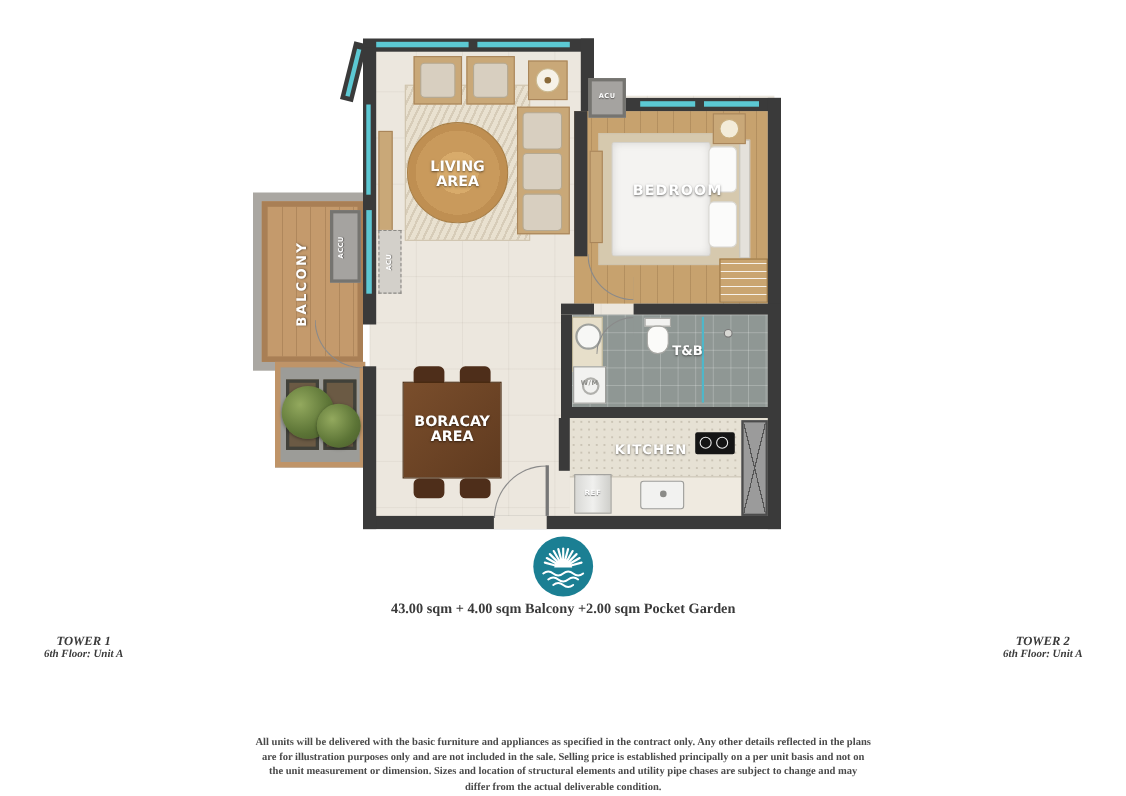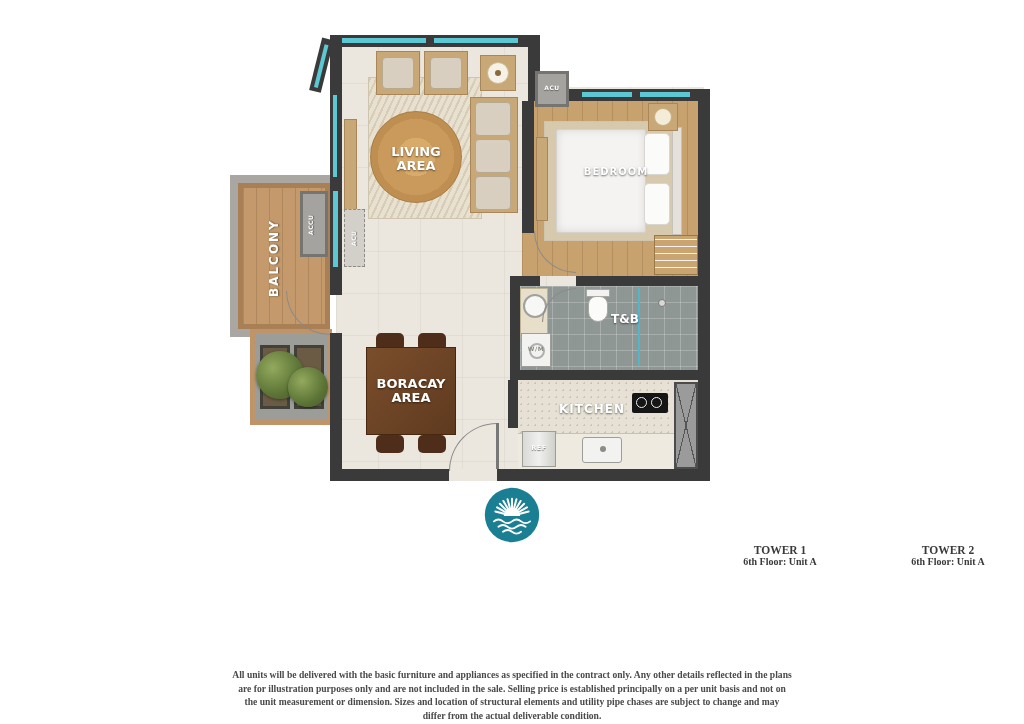--- a/index.html
+++ b/index.html
@@ -87,21 +87,21 @@
   .lbl.vert{writing-mode:vertical-rl;transform:rotate(180deg);letter-spacing:2px;}
   .lbl.tiny{font-size:6px;letter-spacing:.5px;text-shadow:0 1px 1px rgba(0,0,0,.45);}
 
   
   #brand{position:absolute;left:0;top:486px;width:1024px;text-align:center;}
   #logo{display:block;margin:0 auto;}
   .brand-name{margin-top:3px;font-size:25px;font-weight:bold;letter-spacing:2.5px;color:#b6943c;}
   .brand-loc{margin-top:1px;font-size:10.5px;font-weight:bold;letter-spacing:4.5px;color:#1b7f93;}
   .unit-title{margin-top:9px;font-size:19px;font-weight:bold;color:#333;letter-spacing:.3px;}
   .unit-area{margin-top:1px;font-size:13px;font-weight:bold;color:#3a3a3a;}
-  .towers{margin-top:0;display:flex;justify-content:flex-end;gap:16px;}
+  .towers{margin-top:16px;display:flex;justify-content:space-between;gap:16px;font-style:italic;}
   .tower{width:152px;}
   .tower-name{font-size:11.5px;font-weight:bold;color:#3a3a3a;}
   .tower-floor{font-size:10px;font-weight:bold;color:#3a3a3a;}
   #disclaimer{position:absolute;left:232px;top:668px;width:560px;text-align:center;
     font-size:9.6px;line-height:1.42;color:#4a4a4a;font-weight:bold;}
 </style>
 </head>
 <body>
 
 <div id="page">
@@ -208,21 +208,21 @@
     <div class="win" style="left:103px;top:62px;width:4px;height:82px;"></div>
     <div class="win" style="left:103px;top:158px;width:5px;height:76px;"></div>
 
     <div class="arc bl" style="left:56px;top:258px;width:44px;height:44px;"></div>
     <div class="arc bl" style="left:304px;top:198px;width:42px;height:42px;"></div>
     <div class="arc tl" style="left:312px;top:255px;width:34px;height:34px;"></div>
     <div class="arc tl" style="left:219px;top:390px;width:48px;height:48px;"></div>
     <div class="leaf" style="left:266px;top:390px;width:3px;height:46px;"></div>
 
     <div class="lbl" style="left:151px;top:112px;width:70px;font-size:13px;">LIVING AREA</div>
-    <div class="lbl" style="left:336px;top:134px;width:100px;font-size:10px;letter-spacing:1px;">BEDROOM</div>
+    <div class="lbl" style="left:336px;top:134px;width:100px;font-size:13px;letter-spacing:1px;">BEDROOM</div>
     <div class="lbl vert" style="left:38px;top:185px;height:80px;font-size:12px;">BALCONY</div>
     <div class="lbl" style="left:146px;top:344px;width:70px;font-size:13px;">BORACAY AREA</div>
     <div class="lbl" style="left:370px;top:280px;width:50px;font-size:12px;">T&amp;B</div>
     <div class="lbl" style="left:322px;top:370px;width:80px;font-size:12px;letter-spacing:1px;">KITCHEN</div>
 
     <div class="lbl tiny" style="left:305px;top:52px;width:34px;z-index:55;">ACU</div>
     <div class="lbl tiny vert" style="left:78px;top:172px;height:40px;z-index:55;">ACCU</div>
     <div class="lbl tiny vert" style="left:121px;top:190px;height:30px;color:#fff;z-index:55;">ACU</div>
     <div class="lbl tiny" style="left:291px;top:313px;width:30px;color:#8a8a86;text-shadow:none;z-index:55;">W/M</div>
     <div class="lbl tiny" style="left:292px;top:412px;width:34px;color:#fff;z-index:55;font-size:6.5px;">REF</div>
@@ -244,20 +244,21 @@
         <line x1="40.7" y1="30.7" x2="50.4" y2="28.1"></line>
         <line x1="23.3" y1="30.7" x2="13.6" y2="28.1"></line>
       </g>
       <path d="M23 33 a9 9 0 0 1 18 0 z" fill="#fff"></path>
       <g stroke="#fff" stroke-width="2" fill="none" stroke-linecap="round">
         <path d="M12 39 q5 -4 10 0 t10 0 t10 0 t10 0"></path>
         <path d="M17 45 q5 -4 10 0 t10 0 t10 0"></path>
         <path d="M22 50.5 q5 -4 10 0 t10 0"></path>
       </g>
     </svg>
+    <div class="unit-area">43.00 sqm + 4.00 sqm Balcony +2.00 sqm Pocket Garden</div>
     <div class="towers">
       <div class="tower">
         <div class="tower-name">TOWER 1</div>
         <div class="tower-floor">6th Floor: Unit A</div>
       </div>
       <div class="tower">
         <div class="tower-name">TOWER 2</div>
         <div class="tower-floor">6th Floor: Unit A</div>
       </div>
     </div>

